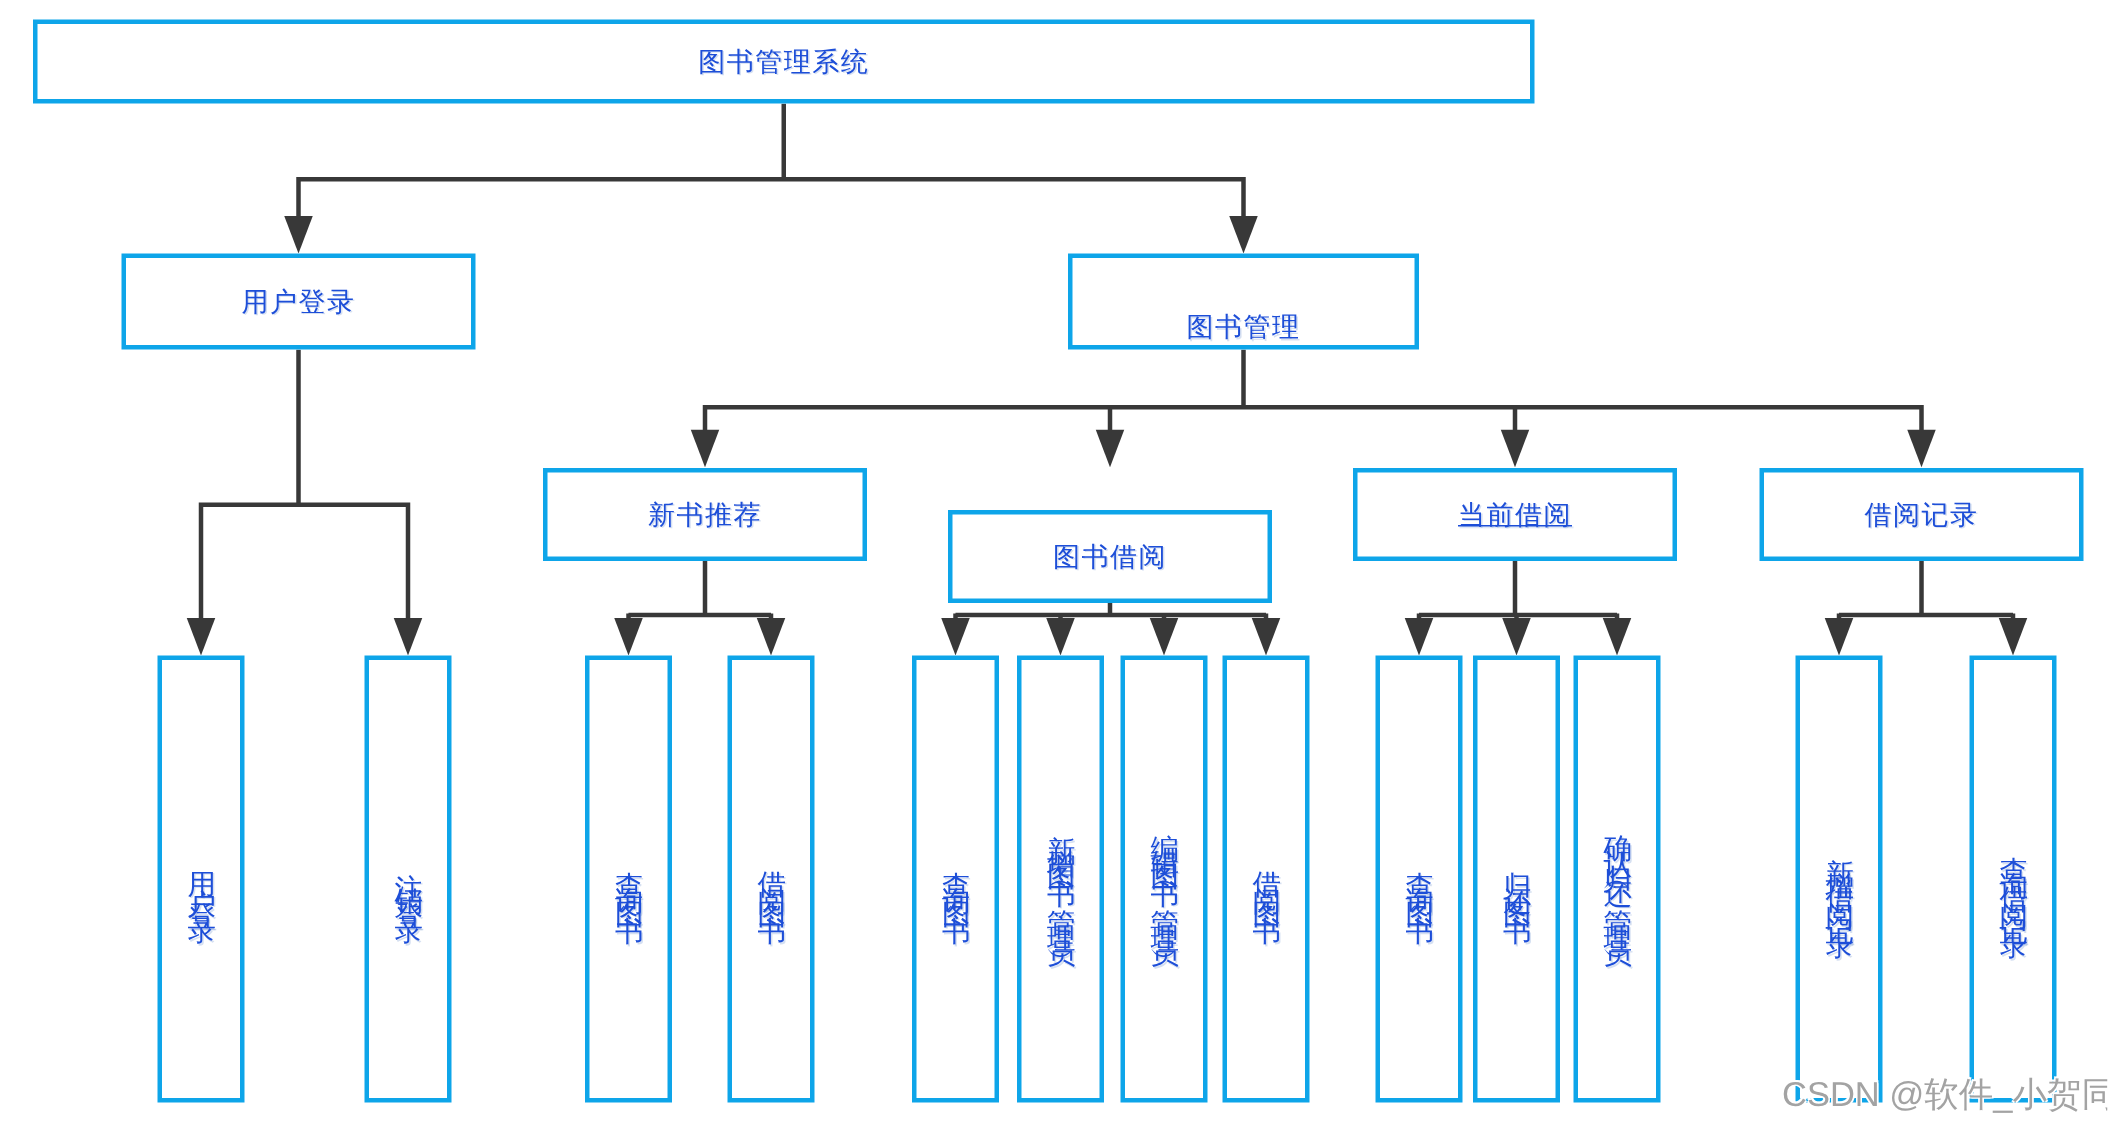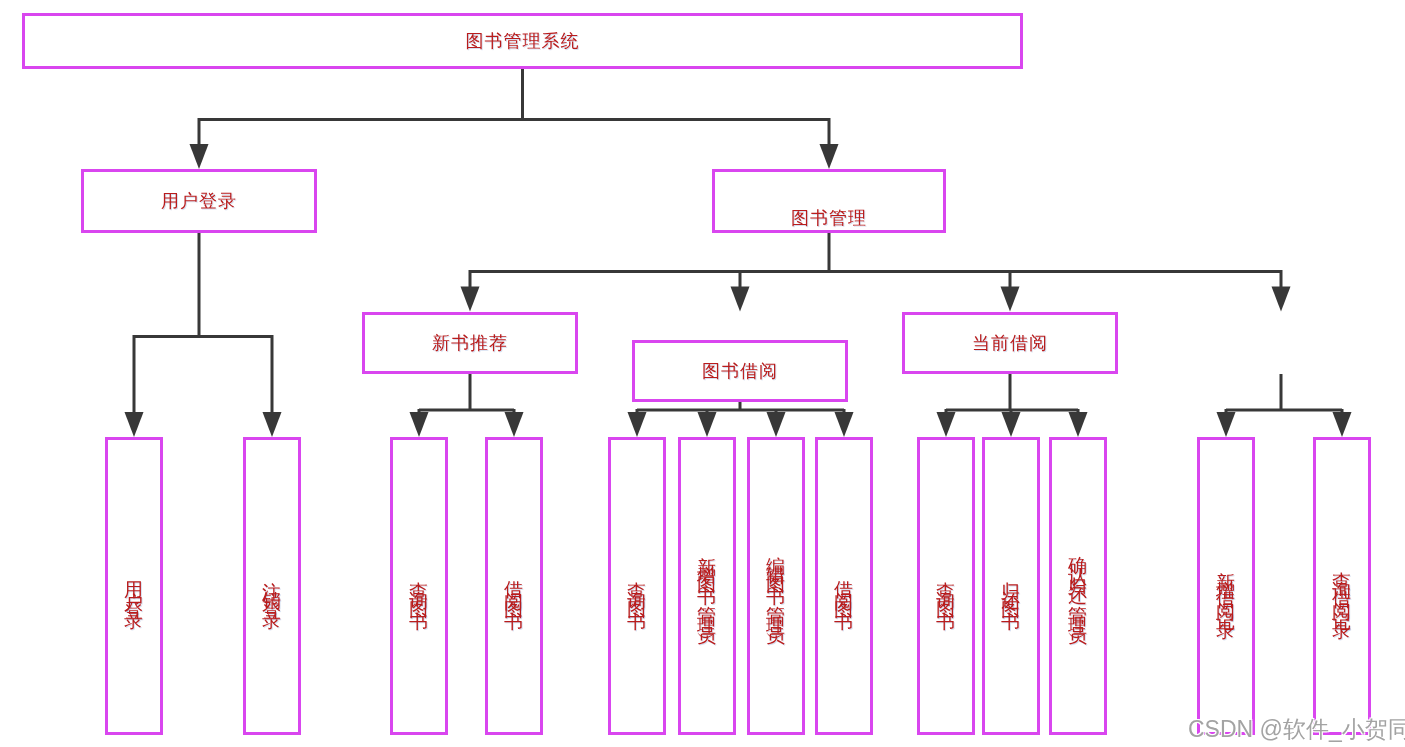--- a/index.html
+++ b/index.html
@@ -19,26 +19,26 @@
     position: absolute;
     left: 0;
     top: 0;
     width: 1405px;
     height: 747px;
     pointer-events: none;
   }
   .box {
     position: absolute;
     background: #ffffff;
-    border: 3px solid #d946ef;
+    border: 3px solid #0ea5e9;
     box-sizing: border-box;
     display: flex;
     align-items: center;
     justify-content: center;
-    color: #b91c1c;
+    color: #1d4ed8;
   }
   .box.h span {
     font-size: 18px;
     letter-spacing: 1px;
     text-shadow: 1px 1px 0 rgba(90,130,200,0.25);
     white-space: nowrap;
   }
   .box.v span {
     writing-mode: vertical-rl;
     text-orientation: mixed;
@@ -123,22 +123,25 @@
   <div class="box h" style="left:712px; top:169px; width:234px; height:64px;align-items:flex-end;">
     <span>图书管理</span>
   </div>
 
   <div class="box h" style="left:362px; top:312px; width:216px; height:62px;">
     <span>新书推荐</span>
   </div>
   <div class="box h" style="left:632px; top:312px; width:216px; height:62px;margin-top:28px;">
     <span>图书借阅</span>
   </div>
-  <div class="box h" style="left:902px; top:312px; width:216px; height:62px;">
+  <div class="box h" style="left:902px; top:312px; width:216px; height:62px;text-decoration:underline;">
     <span>当前借阅</span>
+  </div>
+  <div class="box h" style="left:1173px; top:312px; width:216px; height:62px;">
+    <span>借阅记录</span>
   </div>
 
   <div class="box v" style="left:105px; top:437px; width:58px; height:298px;">
     <span>用户登录</span>
   </div>
   <div class="box v" style="left:243px; top:437px; width:58px; height:298px;">
     <span>注销登录</span>
   </div>
 
   <div class="box v" style="left:390px; top:437px; width:58px; height:298px;">

